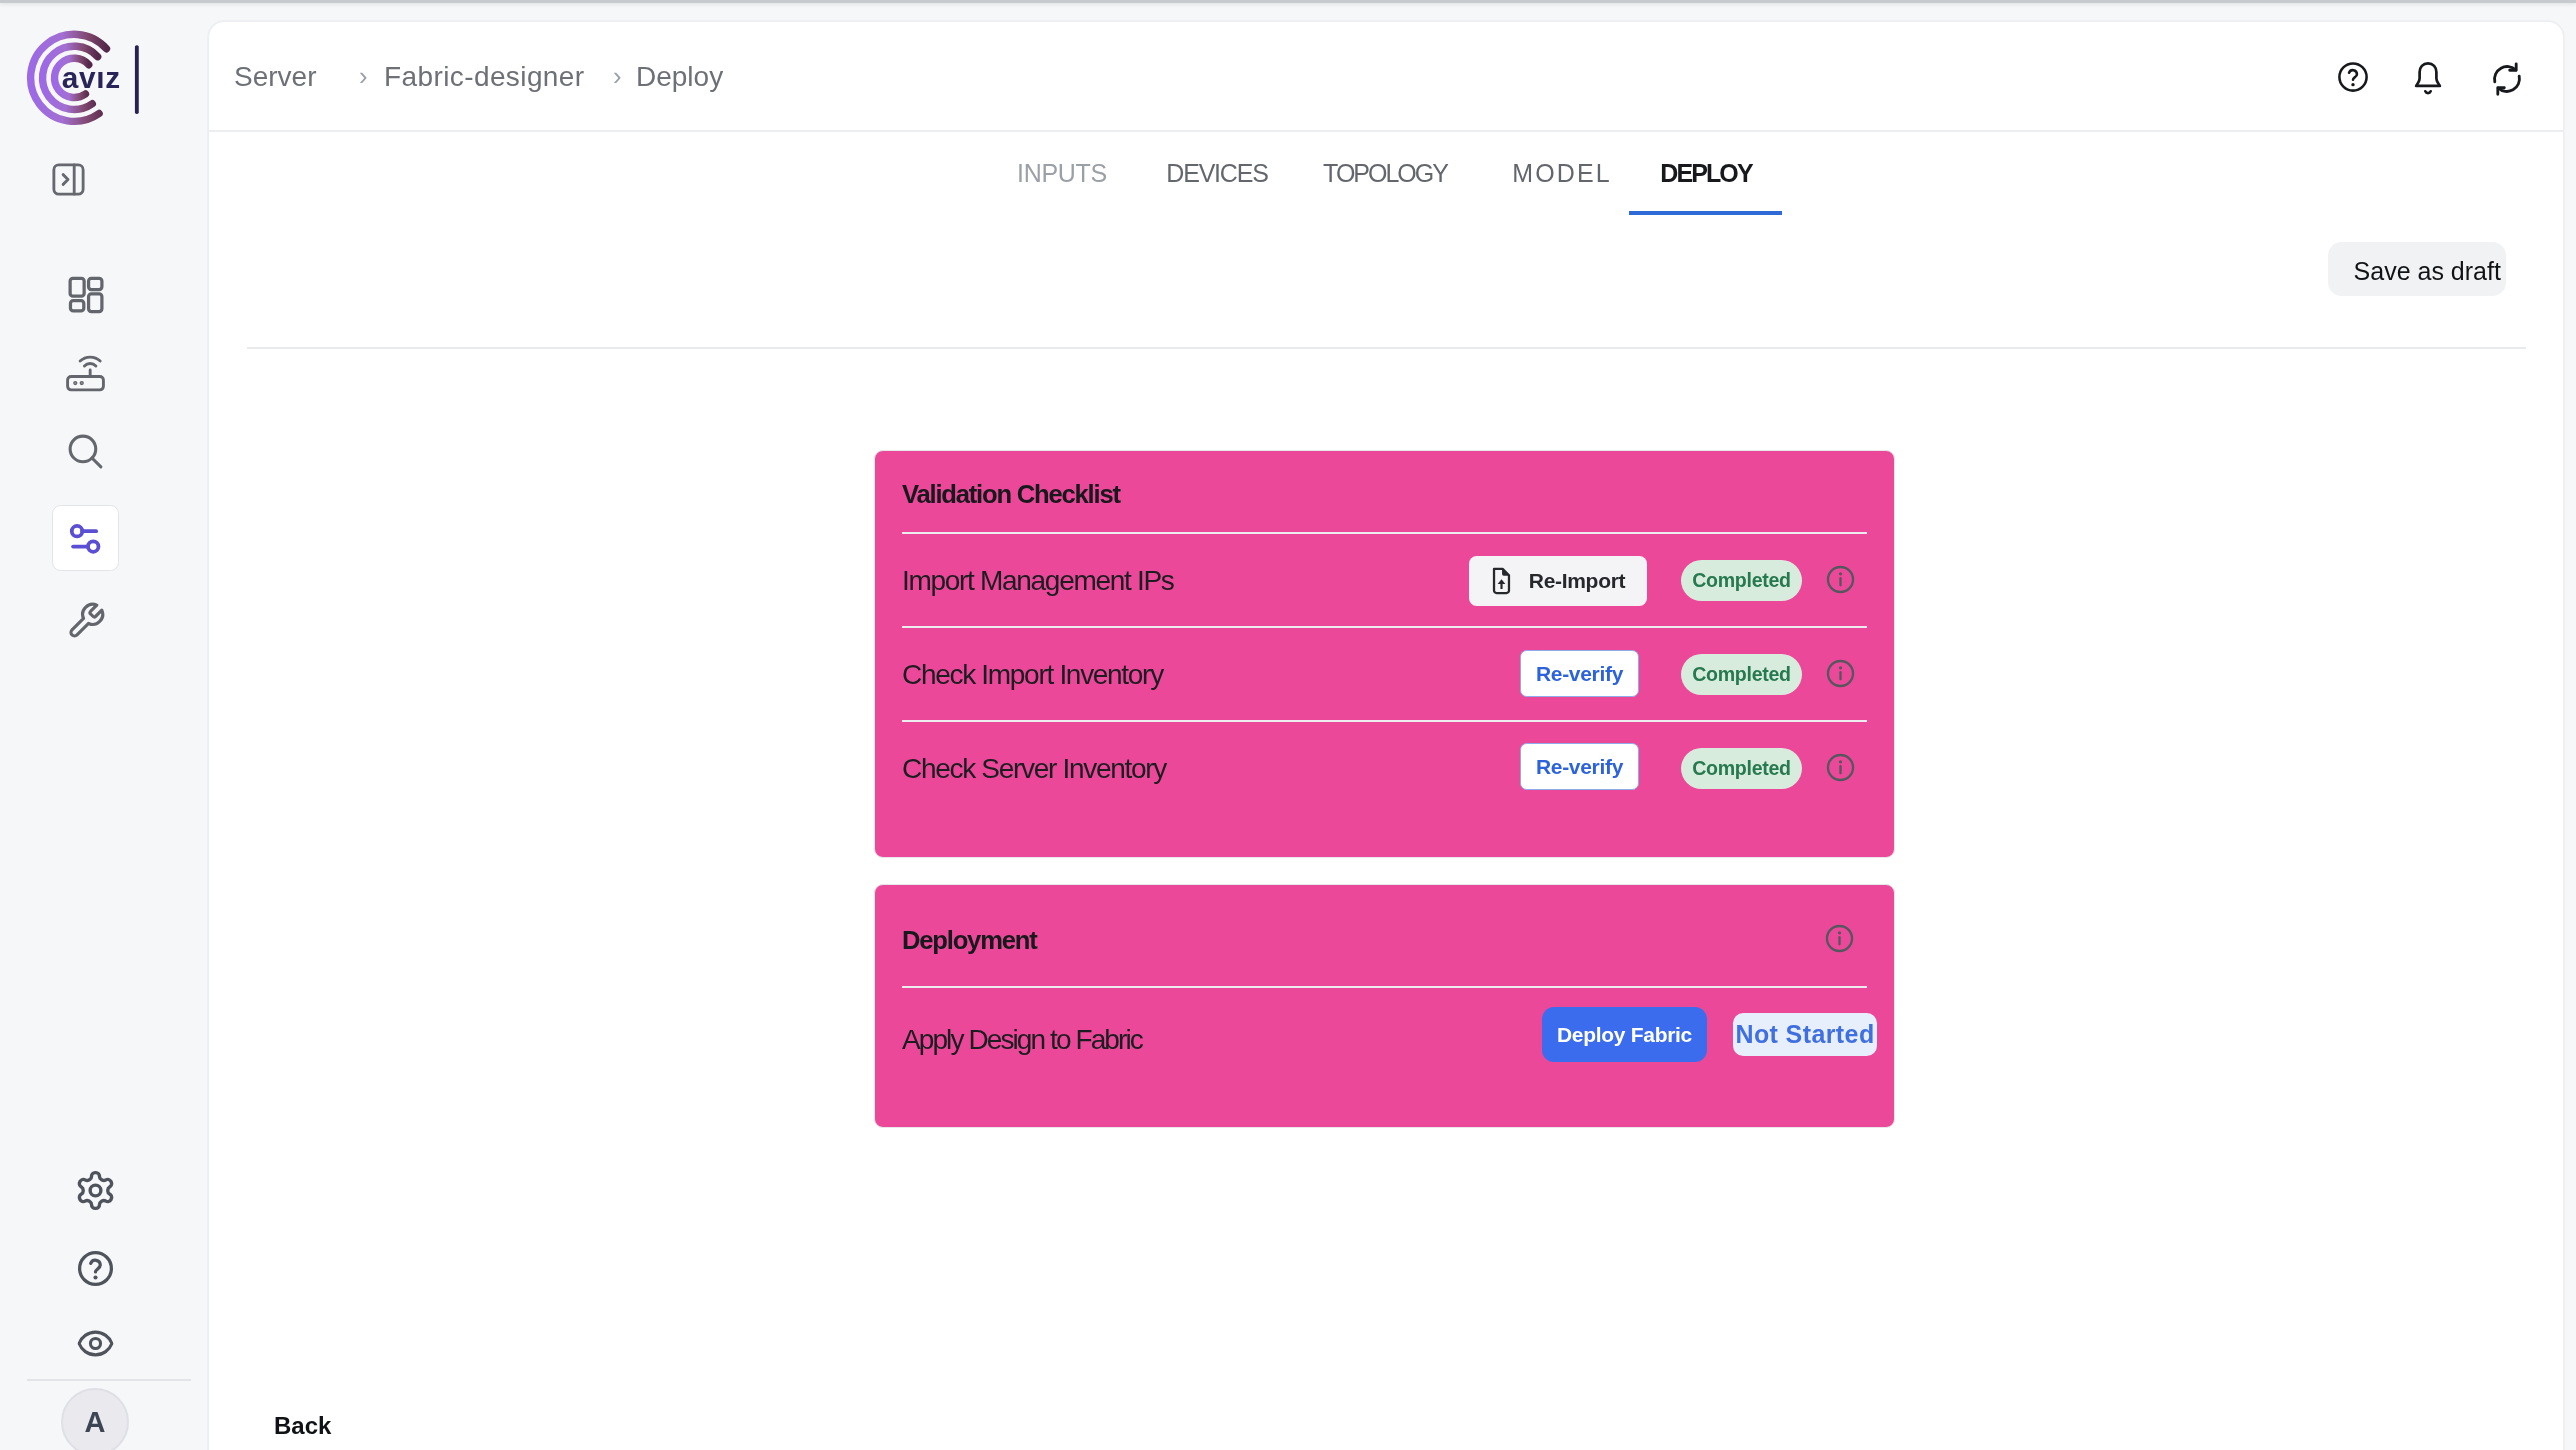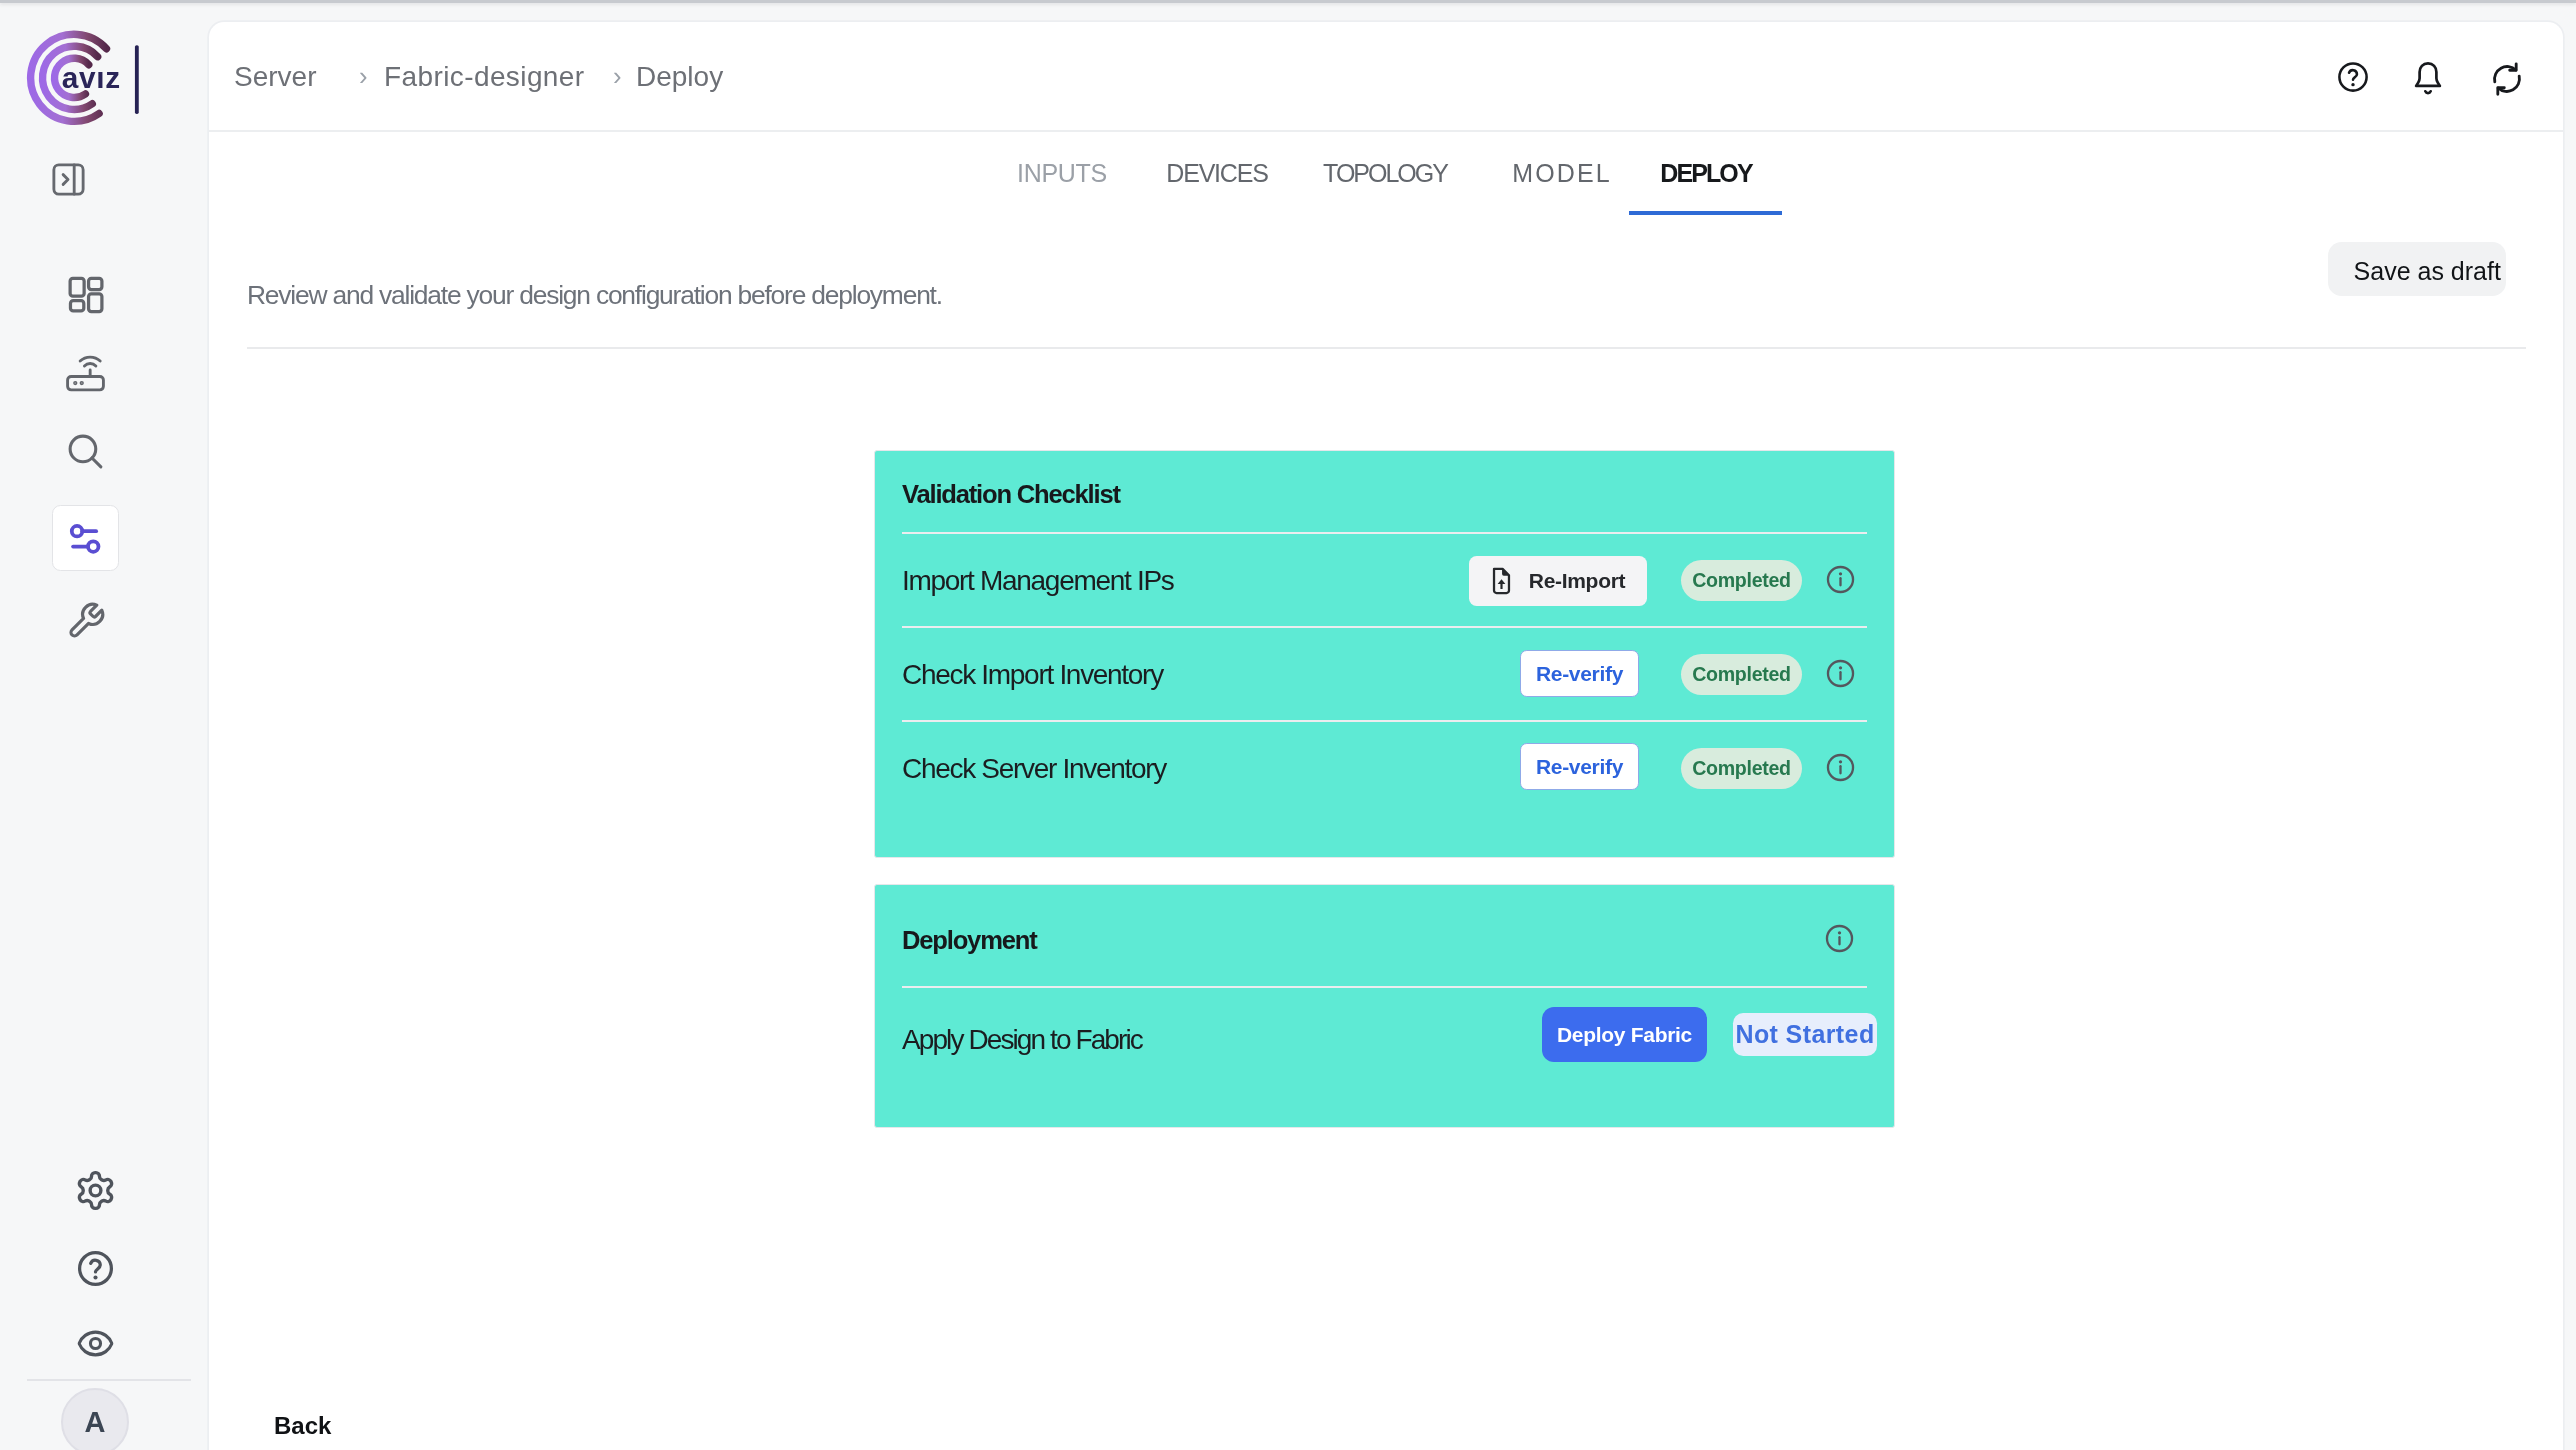--- a/index.html
+++ b/index.html
@@ -13,21 +13,21 @@
   .tab { position:absolute; top:136px; height:31px; line-height:31px; transform:translateX(-50%); font-size:25px; color:#63676d; font-weight:400; white-space:nowrap; }
   .tab.dis { color:#9ba0a7; }
   .tab.act { color:#17191c; font-weight:700; }
   #tabline { position:absolute; left:1420px; top:189px; width:153px; height:4.3px; background:#2e6bd6; }
   #titlerow { position:absolute; left:38px; top:197px; height:48px; display:flex; align-items:center; }
   #titlerow h1 { font-size:33px; font-weight:700; color:#17191c; letter-spacing:-0.4px; }
   #badge { margin-left:11px; height:43px; padding:0 16px; display:flex; align-items:center; background:#e9e7fc; border-radius:22px; color:#5a55e0; font-size:20.5px; font-weight:700; letter-spacing:0.2px; }
   #subtitle { position:absolute; left:38px; top:258px; font-size:26.4px; letter-spacing:-1.2px; color:#6d727a; }
   #divider1 { position:absolute; left:38px; top:325px; width:2279px; height:1.7px; background:#e9eaec; }
   #savedraft { position:absolute; left:2111px; top:220px; width:178px; height:54px; background:#f1f2f3; border-radius:13.6px; display:flex; align-items:center; justify-content:center; padding-top:4.3px; padding-left:20.5px; font-size:25px; color:#111417;margin-left:8px; }
-  .card { position:absolute; left:665px; width:1021px; background:#5eead4; border:1.7px solid #e5e7ea; border-radius:3px; }
+  .card { position:absolute; left:665px; width:1021px; background:#ec4899; border:1.7px solid #e5e7ea; border-radius:9px; }
   #vcard { top:428px; height:408px; }
   #dcard { top:862px; height:244px; }
   .cardtitle { position:absolute; left:27px; font-size:25.6px; font-weight:700; color:#17191c; letter-spacing:-1.2px; }
   .carddiv { position:absolute; left:27px; right:27px; height:1.7px; background:#ebedef; }
   .rowlabel { position:absolute; left:27px; font-size:28px; line-height:34px; letter-spacing:-1.3px; color:#1b1d20; white-space:nowrap; }
   .reimport { position:absolute; left:594px; top:105px; width:178px; height:50px; background:#f4f4f6; border-radius:7.7px; display:flex; align-items:center; justify-content:center; gap:17px; font-size:21px; font-weight:700; color:#26282c; letter-spacing:-0.3px; }
   .reverify { position:absolute; left:645px; width:119px; height:47px; border:1.7px solid #8faae8; border-radius:6.8px; display:flex; align-items:center; justify-content:center; font-size:21px; font-weight:700; color:#2c63dd; background:#fff; letter-spacing:-0.3px; }
   .pill-g { position:absolute; left:806px; width:121px; height:41px; background:#d8ecdd; border-radius:20.5px; display:flex; align-items:center; justify-content:center; font-size:19.6px; font-weight:700; color:#27794f; letter-spacing:-0.3px; }
   .info { position:absolute; left:950px; width:31px; height:31px; }
   #deploybtn { position:absolute; left:667px; top:122px; width:165px; height:55px; background:#3c6cee; border-radius:12px; display:flex; align-items:center; justify-content:center; font-size:21px; font-weight:700; color:#ffffff; letter-spacing:-0.3px; }
@@ -134,21 +134,20 @@
       <path d="M6.2 21.6v-4.1h4.1"></path>
     </svg>
 
     <div class="tab dis" style="left:853px;letter-spacing:-0.3px;text-align:right;">INPUTS</div>
     <div class="tab" style="left:1008px;letter-spacing:-1.2px;">DEVICES</div>
     <div class="tab" style="left:1176px;letter-spacing:-2px;">TOPOLOGY</div>
     <div class="tab" style="left:1353px;letter-spacing:2.1px;">MODEL</div>
     <div class="tab act" style="left:1497px;letter-spacing:-1.9px;">DEPLOY</div>
     <div id="tabline"></div>
 
-    <div id="subtitle">Review and validate your design configuration before deployment.</div>
     <div id="savedraft">Save as draft</div>
     <div id="divider1"></div>
 
     <div class="card" id="vcard">
       <div class="cardtitle" style="top:29px;">Validation Checklist</div>
       <div class="carddiv" style="top:81px;"></div>
       <div class="rowlabel" style="top:113px;">Import Management IPs</div>
       <div class="reimport">
         <svg width="21" height="28" viewBox="0 0 25 33" fill="none">
           <path d="M3.6 2 h10.2 L21.4 9.6 v18.2 a3 3 0 0 1 -3 3 H6.6 a3 3 0 0 1 -3 -3 z" stroke="#26282c" stroke-width="2.7" stroke-linejoin="round"></path>

